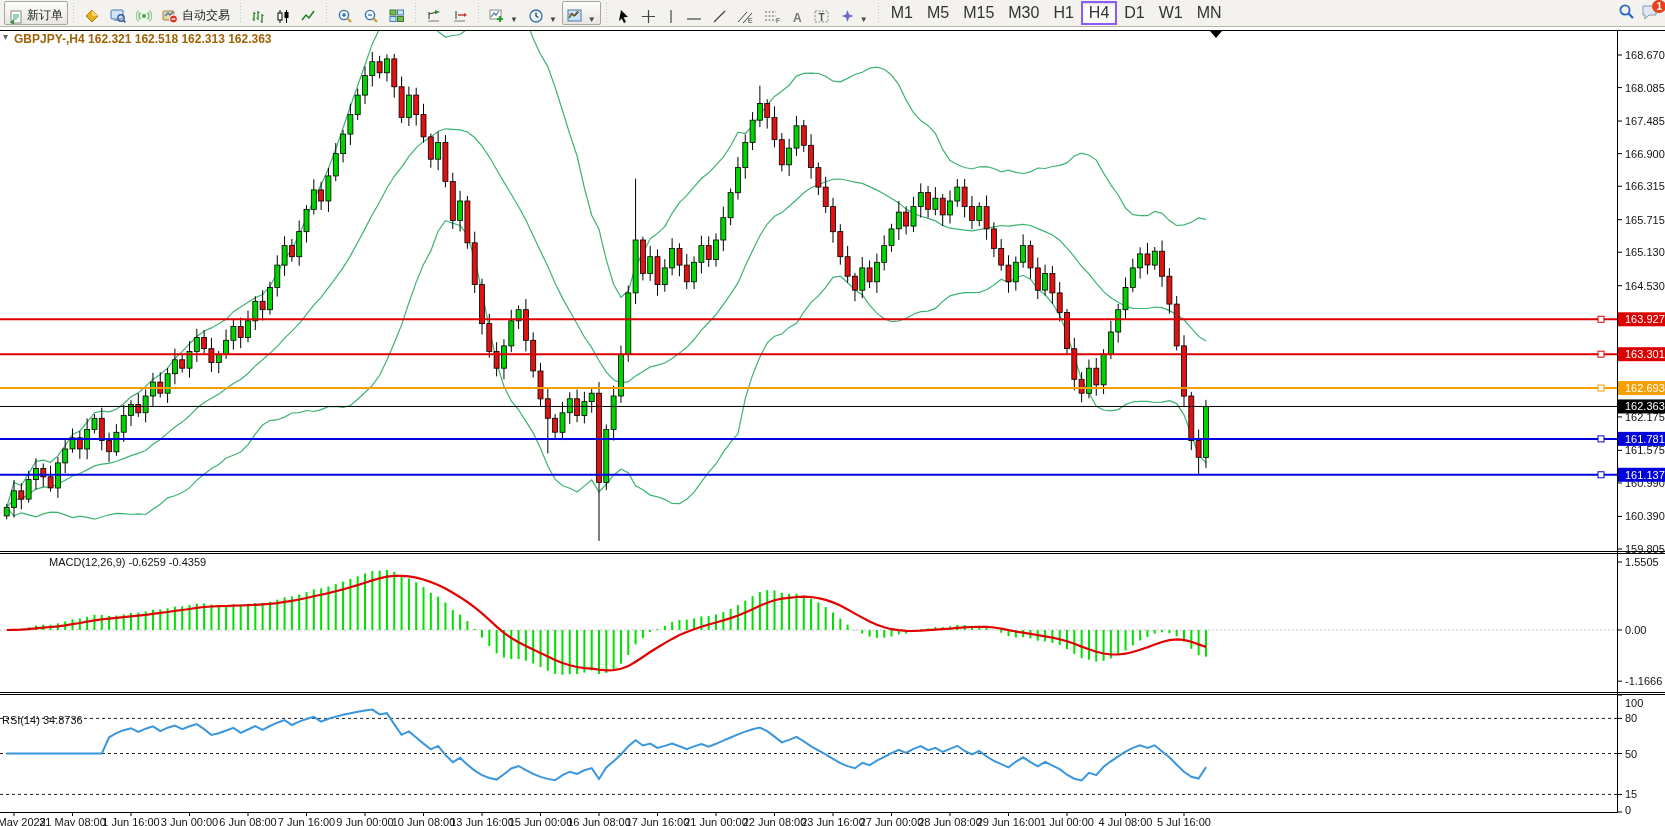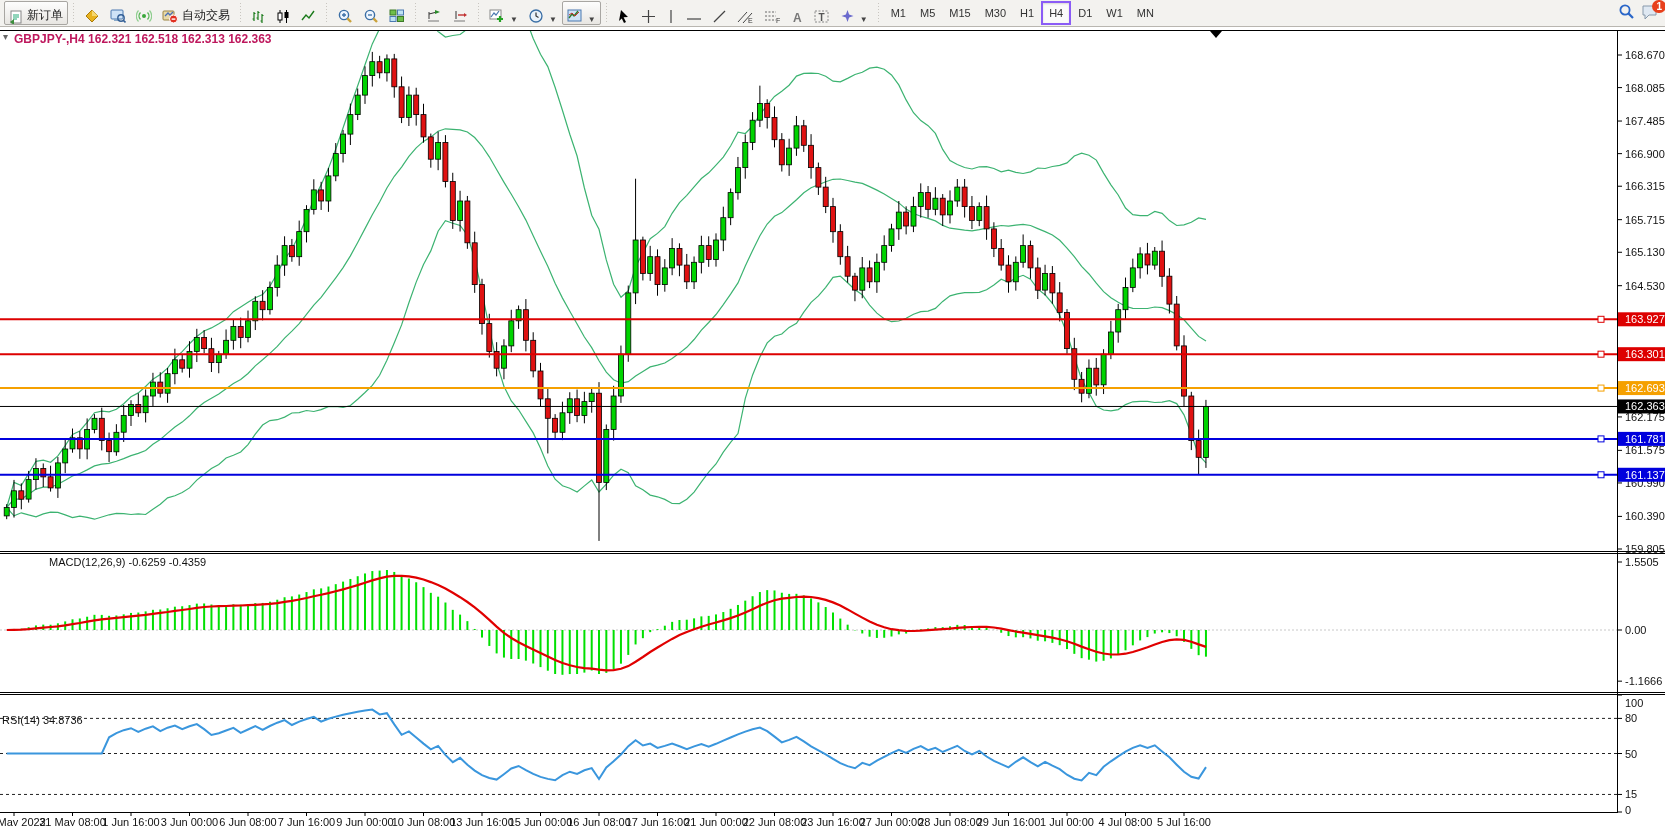--- a/index.html
+++ b/index.html
@@ -14,29 +14,29 @@
   .grip{width:7px;height:20px;margin:0 2px;background:
     repeating-linear-gradient(to bottom,#c9c6c0 0 1px,transparent 1px 3px);
     background-size:1px 100%;background-repeat:repeat-y;background-position:3px 0;}
   .tbtn{height:22px;display:flex;align-items:flex-end;justify-content:center;gap:4px;
     padding:0 4px;border:1px solid transparent;border-radius:2px;}
   .tbtn.framed{border:1px solid #a8a6a2;background:linear-gradient(#fdfdfd,#e8e6e2);}
   .tbtn svg{display:block}
   .drop{font-size:8px;color:#444;margin-left:1px;}
   .tf-group{display:flex;align-items:center;}
   .tf{height:20px;padding:0 6px;display:flex;align-items:center;border:1px solid transparent;
-    font-size:11px;color:#333;}
+    font-size:16px;color:#333;}
   .tf.active{border:2px solid #8b5cf6;background:#fbfbfa;box-shadow:inset 0 1px 2px #d9d7d3;}
   .tb-right{margin-left:auto;display:flex;align-items:center;padding-right:6px;gap:6px;}
   .chatwrap{position:relative;}
   .badge{position:absolute;top:-4px;right:-7px;background:#e8401c;color:#fff;font-size:10px;
     font-weight:bold;border-radius:8px;padding:0 4px;line-height:13px;}
 
   
-  .chart-title{position:absolute;left:14px;top:32px;font-size:12px;font-weight:bold;color:#be185d;z-index:3;}
+  .chart-title{position:absolute;left:14px;top:32px;font-size:12px;font-weight:bold;color:#a16207;z-index:3;}
   .oneclick{position:absolute;left:3px;top:31px;font-size:10px;color:#666;z-index:3;}
   .ind-label{position:absolute;left:2px;font-size:11px;color:#111;z-index:3;}
 </style>
 </head>
 <body>
 <div id="stage">
 
 <div class="toolbar">
   <div class="tbtn framed" style="margin-left:4px;">
     <span>

